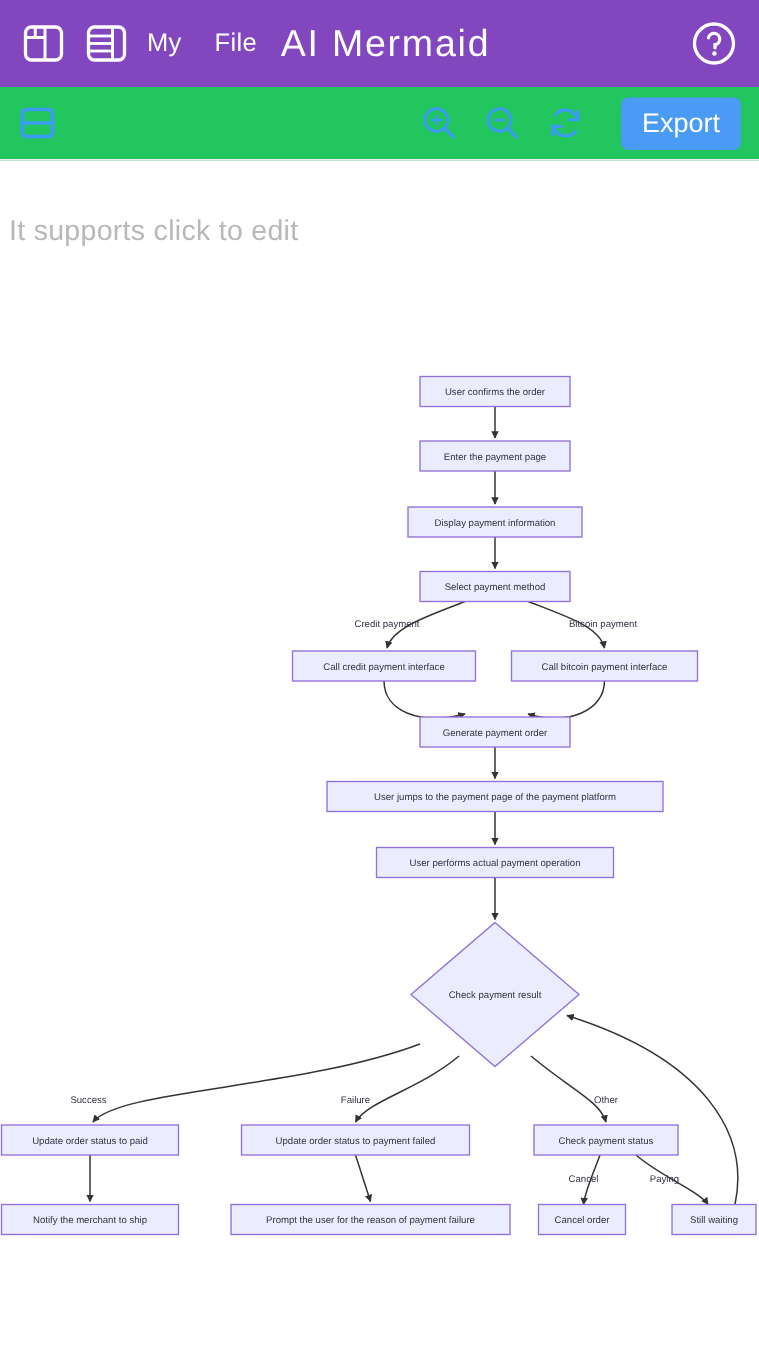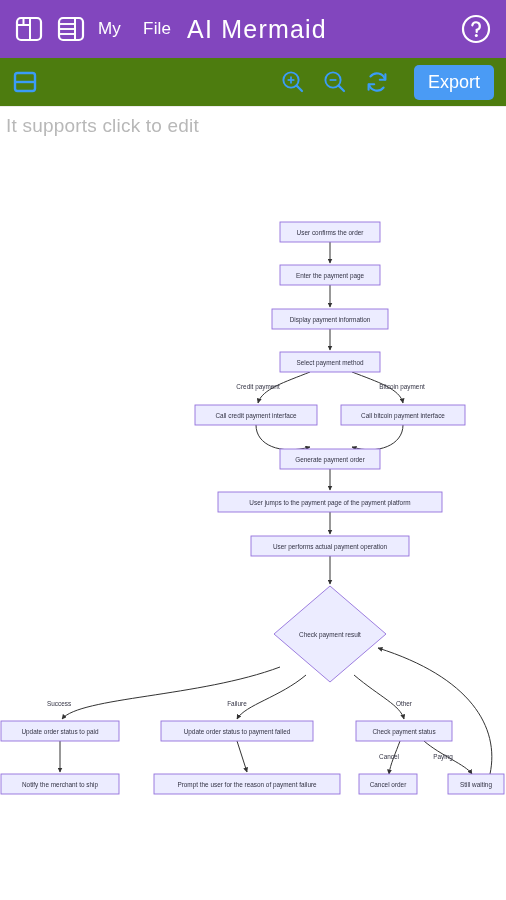--- a/index.html
+++ b/index.html
@@ -45,21 +45,21 @@
   .hdr-help {
     margin-left: auto;
     width: 32px; height: 32px;
     z-index: 2;
     cursor: pointer;
   }
 
   
   .toolbar {
     height: 49px;
-    background: #4d7c0f;
+    background: #22c55e;
     display: flex;
     align-items: center;
     padding: 0 12px;
     border-bottom: 1px solid #ececec;
   }
   .tb-split { width: 26px; height: 26px; cursor: pointer; }
   .tb-spacer { flex: 1 1 auto; }
   .tb-icon {
     width: 26px; height: 26px;
     margin-right: 16px;
@@ -78,20 +78,21 @@
   }
   .tb-btn.export { background: #4A9BF5; }
   .tb-btn.return { background: #5CB82E; }
 
   
   .subtitle {
     font-size: 19px;
     color: #B8B8B8;
     padding: 8px 6px 0 6px;
     letter-spacing: .2px;
+    margin-top: 29px;
   }
 
   
   .canvas {
     position: relative;
     width: 506px;
     height: 770px;
     background: #ffffff;
   }
   .canvas svg { display: block; }

